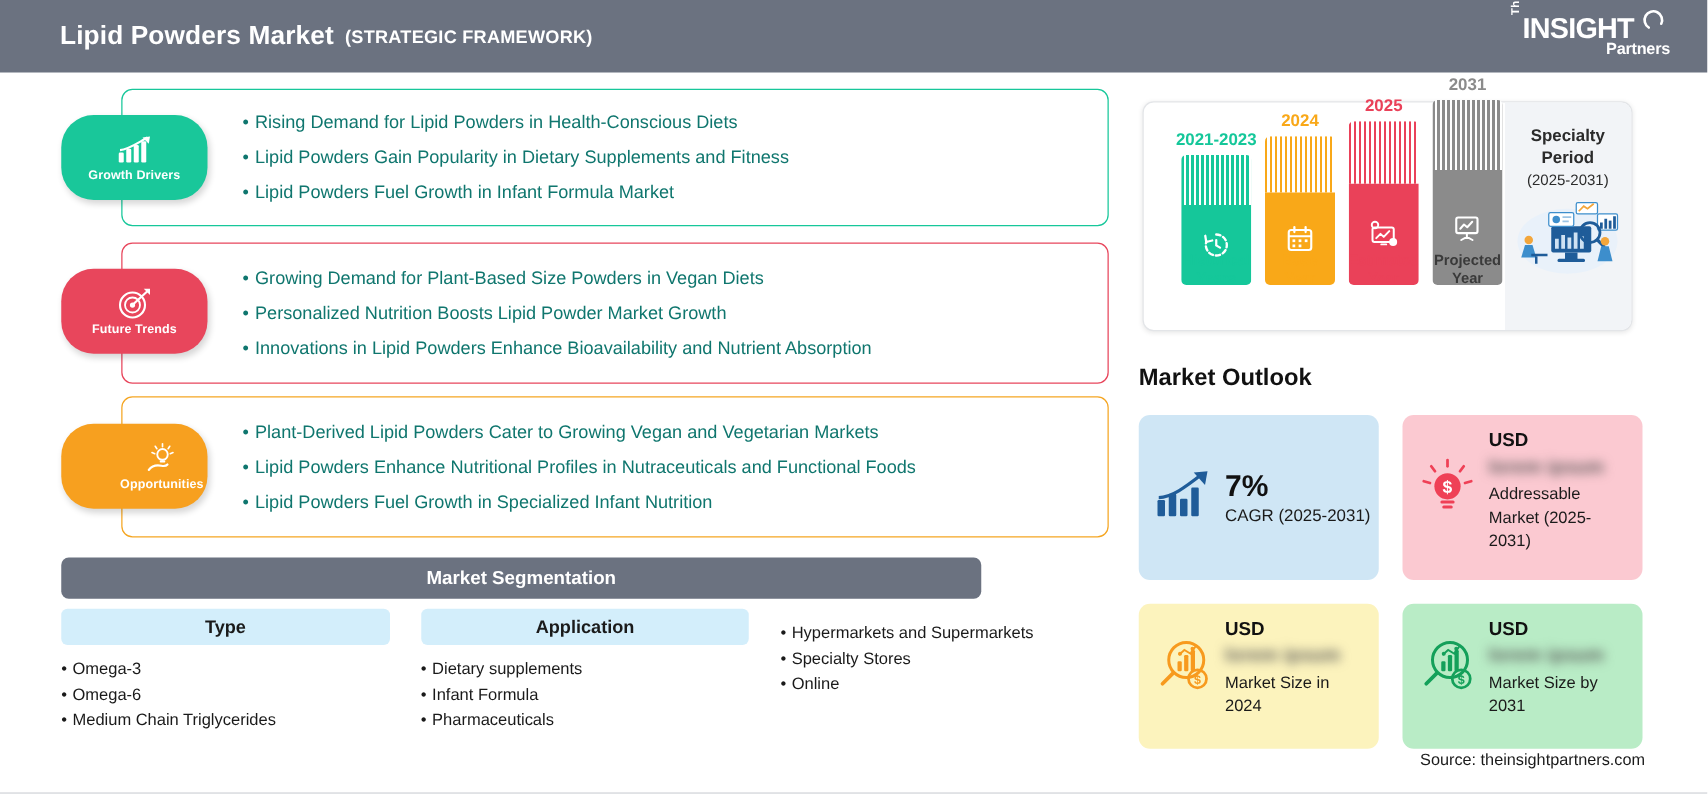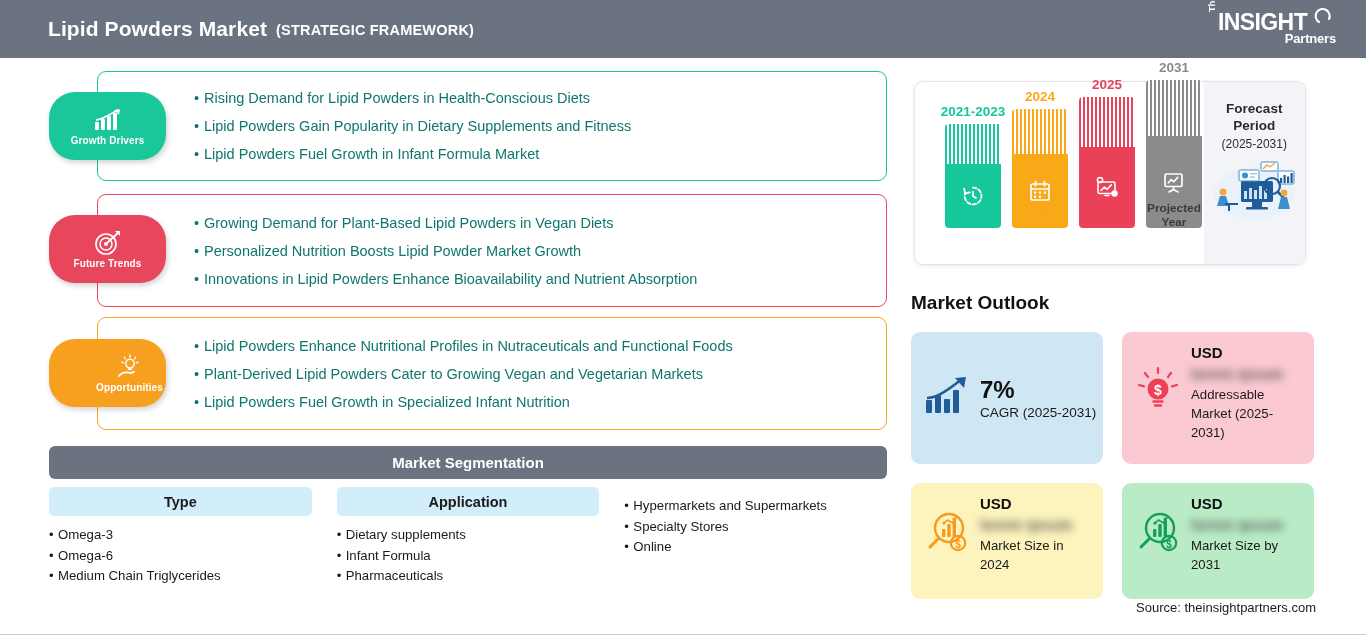--- a/index.html
+++ b/index.html
@@ -56,21 +56,21 @@
     box-shadow: 1.5px 3px 5px rgba(0,0,0,.16);
   }
   .badge.b0 { top: 92px;  background: #19c79a; border-radius: 26px 26px 26px 26px;}
   .badge.b1 { top: 215px; background: #e8465c; border-radius: 26px 26px 26px 26px;}
   .badge.b2 { top: 339px; background: #f7a01f; border-radius: 26px 26px 26px 26px; padding-left: 44px;}
   .badge-icon { height: 26px; display:flex; align-items:center; justify-content:center; }
   .badge-label { font-size: 10px; font-weight: bold; margin-top: 2px; letter-spacing:.1px;}
 
   
   .seg-header {
-    position: absolute; left: 49px; top: 446px; width: 838px; height: 33px;
+    position: absolute; left: 49px; top: 446px; width: 736px; height: 33px;
     background: #6b7280; border-radius: 6px; color: #fff; font-size: 15px;
     font-weight: bold; display: flex; align-items: center; justify-content: center;
   }
   .seg-cols { position: absolute; left: 49px; top: 487px; width: 838px; display: flex; gap: 25px; }
   .seg-col { width: 263px; }
   .seg-col-head {
     height: 29px; background: #d3eefb; border-radius: 5px; color: #1a1a1a;
     font-size: 14.5px; font-weight: bold; display:flex; align-items:center; justify-content:center;
   }
   .seg-list { margin-top: 9px; }
@@ -162,42 +162,42 @@
         <rect x="20" y="5" width="4" height="17" fill="#fff" rx="1"></rect>
         <path d="M3 12 C9 12 16 7 25 2" stroke="#fff" stroke-width="1.8" fill="none"></path>
         <path d="M21 2 L27 1.2 L26 7 Z" fill="#fff"></path>
       </svg>
     </span>
     <span class="badge-label">Growth Drivers</span>
   </div>
 
   <div class="panel p1">
     <div class="bullets">
-      <div class="bullet"><span class="dot">•</span><span>Growing Demand for Plant-Based Lipid Powders in Vegan Diets</span></div>
+      <div class="bullet"><span class="dot">•</span><span>Growing Demand for Plant-Based Size Powders in Vegan Diets</span></div>
       <div class="bullet"><span class="dot">•</span><span>Personalized Nutrition Boosts Lipid Powder Market Growth</span></div>
       <div class="bullet"><span class="dot">•</span><span>Innovations in Lipid Powders Enhance Bioavailability and Nutrient Absorption</span></div>
     </div>
   </div>
   <div class="badge b1">
     <span class="badge-icon">
       <svg width="28" height="26" viewBox="0 0 28 26">
         <circle cx="12" cy="14" r="10" fill="none" stroke="#fff" stroke-width="1.7"></circle>
         <circle cx="12" cy="14" r="6" fill="none" stroke="#fff" stroke-width="1.5"></circle>
         <circle cx="12" cy="14" r="2.1" fill="#fff"></circle>
         <path d="M13 13 L25 2" stroke="#fff" stroke-width="1.8"></path>
         <path d="M21 1 L26 1 L26 6 Z" fill="#fff"></path>
       </svg>
     </span>
     <span class="badge-label">Future Trends</span>
   </div>
 
   <div class="panel p2">
     <div class="bullets">
+      <div class="bullet"><span class="dot">•</span><span>Plant-Derived Lipid Powders Cater to Growing Vegan and Vegetarian Markets</span></div>
       <div class="bullet"><span class="dot">•</span><span>Lipid Powders Enhance Nutritional Profiles in Nutraceuticals and Functional Foods</span></div>
-      <div class="bullet"><span class="dot">•</span><span>Plant-Derived Lipid Powders Cater to Growing Vegan and Vegetarian Markets</span></div>
       <div class="bullet"><span class="dot">•</span><span>Lipid Powders Fuel Growth in Specialized Infant Nutrition</span></div>
     </div>
   </div>
   <div class="badge b2">
     <span class="badge-icon">
       <svg width="30" height="26" viewBox="0 0 30 26">
         <g stroke="#fff" stroke-width="1.3" stroke-linecap="round">
           <path d="M15 1 v2.4"></path>
             <path d="M9.2 3 l1.3 2"></path>
             <path d="M20.8 3 l-1.3 2"></path>
@@ -314,21 +314,21 @@
             </svg>
           </div>
         </div>
         <div class="tl-cap" id="tlp3" style="color: rgb(58, 58, 58); bottom: -1px;">
           <span>Projected</span><br><span>Year</span>
         </div>
       </div>
 
     </div>
     <div class="tl-right">
-      <div class="tl-fc">Forecast Period</div>
+      <div class="tl-fc">Specialty Period</div>
       <div class="tl-fcsub">(2025-2031)</div>
       <svg width="92" height="62" viewBox="0 0 92 62" style="margin-top:8px">
         <ellipse cx="46" cy="34" rx="40" ry="26" fill="#e9f1fa"></ellipse>
         <rect x="33" y="22" width="32" height="21" rx="1.6" fill="#1f5c99"></rect>
         <g fill="#cfe2f3">
             <rect x="36" y="32" width="3" height="8"></rect>
             <rect x="41" y="29" width="3" height="11"></rect>
             <rect x="46" y="31" width="3" height="9"></rect>
             <rect x="51" y="27" width="3" height="13"></rect>
             <rect x="56" y="30" width="3" height="10"></rect>

